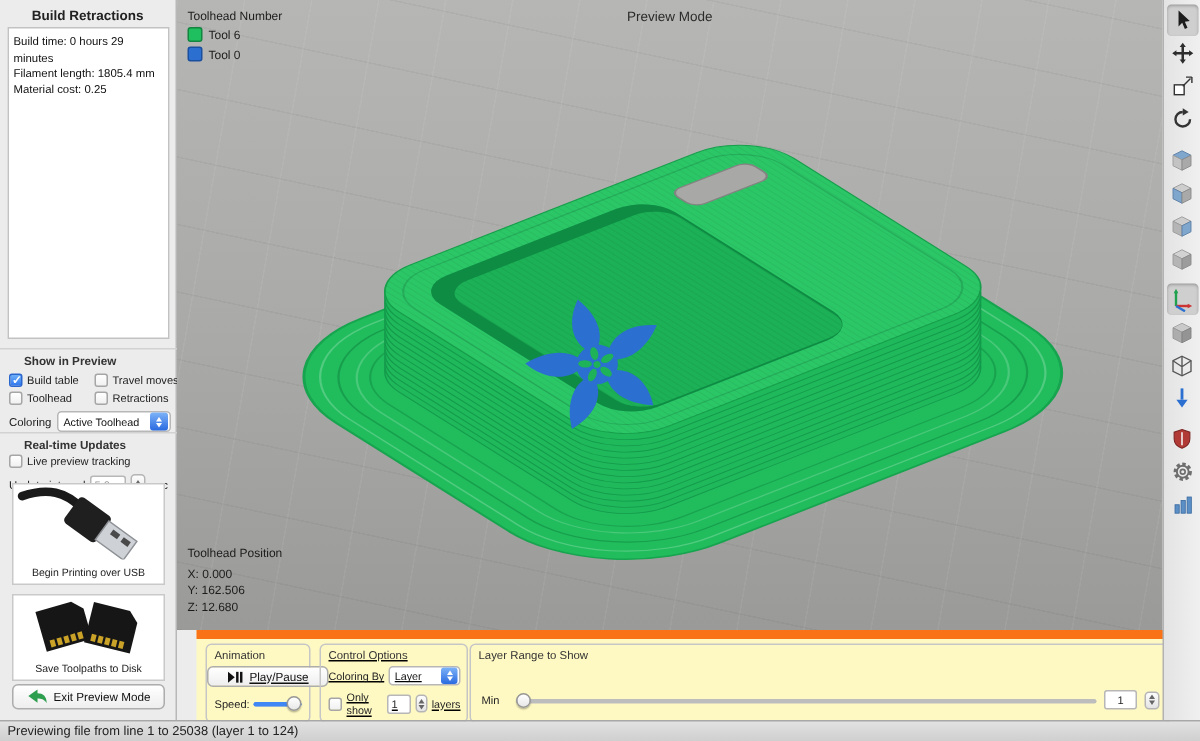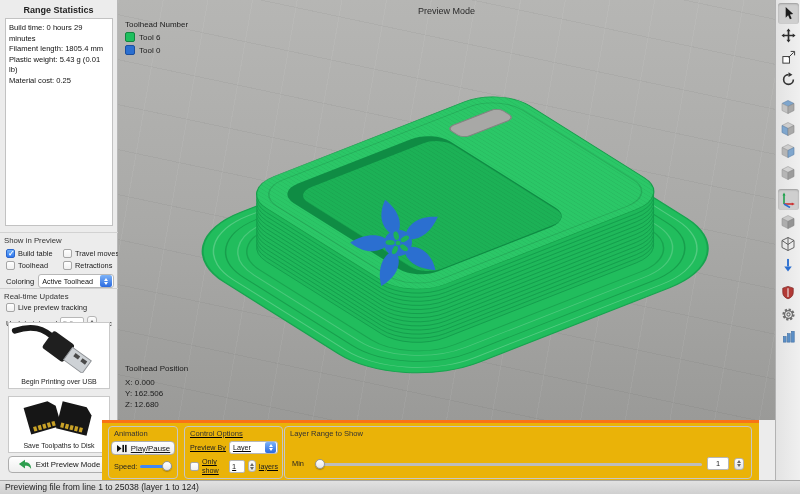--- a/index.html
+++ b/index.html
@@ -4,21 +4,21 @@
 <style>
   * { margin:0; padding:0; box-sizing:border-box; }
   html,body { width:800px; height:494px; font-family:"Liberation Sans", sans-serif; background:#ececec; overflow:hidden; }
   #app { position:relative; width:800px; height:494px; background:#ececec; }
 
   
   #left-panel { position:absolute; left:0; top:0; width:118px; height:480px; background:#ececec; border-right:1px solid #b8b8b8; }
   .panel-title { text-align:center; font-size:9px; font-weight:bold; color:#222; padding:5px 0 3px; }
   #stats-box { position:absolute; left:5px; top:18px; width:108px; height:208px; background:#fff; border:1px solid #c2c2c2; padding:4px 3px; font-size:7.6px; color:#111; line-height:10.5px; }
   .section { position:absolute; left:0; width:118px; border-top:1px solid #d2d2d2; }
-  .section-label { font-size:7.8px; color:#333; padding:3px 0 2px 4px; }
+  .section-label { font-size:7.8px; color:#333; padding:3px 0 2px 16px;font-weight:bold; }
   .cb-grid { display:grid; grid-template-columns:57px 57px; row-gap:3px; padding:2px 0 0 6px; }
   .cb-row { display:flex; align-items:center; gap:3px; font-size:7.4px; color:#222; cursor:default; }
   .cb { width:9px; height:9px; border:1px solid #a6a6a6; border-radius:2px; background:linear-gradient(#ffffff,#f0f0f0); position:relative; flex:none; }
   .cb.checked { background:linear-gradient(#6fb0f9,#2f77ee); border-color:#2b66cc; }
   .cb.checked::after { content:"✓"; position:absolute; left:1px; top:-1.5px; color:#fff; font-size:8px; font-weight:bold; }
   .inline-row { display:flex; align-items:center; gap:4px; padding:4px 4px 4px 6px; font-size:7.6px; color:#222; }
   .dd { display:flex; align-items:center; background:#fff; border:1px solid #b7b7b7; border-radius:3px; height:14px; flex:1; }
   .dd .dd-txt { flex:1; padding:0 3px; font-size:7.2px; color:#111; white-space:nowrap; overflow:hidden; }
   .dd-btn { width:12px; height:12px; margin-right:1px; background:linear-gradient(#7db3f8,#2a6ae0); border-radius:2px; display:flex; flex-direction:column; align-items:center; justify-content:center; gap:1px; }
   .tri-up-w { width:0; height:0; border:2.5px solid transparent; border-top:0; border-bottom:3.5px solid #fff; }
@@ -31,35 +31,35 @@
   .media .cap { font-size:7px; color:#222; padding:1px 0 3px; }
   .btn-std { display:flex; align-items:center; justify-content:center; gap:4px; background:linear-gradient(#ffffff,#eeeeee); border:1px solid #adadad; border-radius:4px; font-size:7.8px; color:#111; cursor:pointer; }
   #exit-btn { position:absolute; left:8px; top:456px; width:102px; height:17px; }
 
   
   #viewport { position:absolute; left:118px; top:0; width:657px; height:420px; background:linear-gradient(180deg,#b6b6b4 0%,#a9a9a7 55%,#9a9a98 100%); overflow:hidden; cursor:grab; }
   #viewport::before { content:""; position:absolute; inset:0; background-image:
       repeating-linear-gradient(100deg, rgba(255,255,255,.055) 0 1px, transparent 1px 44px),
       repeating-linear-gradient(12deg, rgba(0,0,0,.04) 0 1px, transparent 1px 44px); }
   #mode-title { position:absolute; top:6px; left:0; width:100%; text-align:center; font-size:9px; color:#2b2b2b; }
-  #legend { position:absolute; left:7px; top:20px; font-size:8px; color:#1c1c1c; }
+  #legend { position:absolute; left:7px; top:6px; font-size:8px; color:#1c1c1c; }
   .legend-row { display:flex; align-items:center; gap:4px; margin-top:3px; }
   .swatch { width:10px; height:10px; border-radius:2px; }
   #toolhead-pos { position:absolute; left:7px; bottom:10px; font-size:8px; color:#1c1c1c; line-height:11px; }
   #toolhead-pos .tp-title { margin-bottom:3px; }
   #model-svg { position:absolute; inset:0; }
 
   
-  #controls { position:absolute; left:102px; top:420px; width:657px; height:60px; background:#eab308; border-top:3px solid #f97316; }
+  #controls { position:absolute; left:131px; top:420px; width:657px; height:60px; background:#fef9c3; border-top:6px solid #f97316; }
   .group { position:absolute; top:3px; height:53px; border:1px solid #c6c6c6; border-radius:4px; }
   .group-title { font-size:7.6px; color:#333; padding:2px 0 0 5px; }
   #grp-animation { left:6px; width:70px; }
   #grp-options  { left:82px; width:99px;text-decoration:underline; }
   #grp-range    { left:182px; width:468px; }
-  #play-btn { margin:3px auto 0; width:64px; height:14px;text-decoration:underline; }
+  #play-btn { margin:3px auto 0; width:81px; height:14px;text-decoration:underline; }
   .speed-row { display:flex; align-items:center; gap:3px; padding:6px 5px 0 5px; font-size:7.4px; color:#222; }
   .slider { position:relative; height:10px; flex:1; cursor:pointer; }
   .slider .track { position:absolute; left:0; right:0; top:4px; height:3px; background:#bdbdbd; border-radius:2px; }
   .slider .fill { position:absolute; left:0; top:4px; height:3px; background:#3f87f5; border-radius:2px; }
   .slider .knob { position:absolute; top:0; width:10px; height:10px; background:linear-gradient(#ffffff,#e7e7e7); border:1px solid #979797; border-radius:50%; box-shadow:0 1px 1px rgba(0,0,0,.25); }
   .opt-row { display:flex; align-items:center; gap:3px; padding:3px 4px 0 5px; font-size:7.2px; color:#222; }
   .range-row { display:flex; align-items:center; gap:5px; padding:3px 7px 0 7px; font-size:7.4px; color:#222;margin-top:16px; }
   .range-row .val { color:#222; width:22px; text-align:center; }
 
   
@@ -70,25 +70,24 @@
 
   
   #status-bar { position:absolute; left:0; top:480px; width:800px; height:14px; background:linear-gradient(#e2e2e2,#cfcfcf); border-top:1px solid #a8a8a8; font-size:8.6px; color:#222; padding:1px 0 0 5px; }
 </style>
 </head>
 <body>
 
 <div id="app">
 
   <div id="left-panel">
-    <div class="panel-title">Range Statistics</div>
+    <div class="panel-title">Build Retractions</div>
     <div id="stats-box">
       <div>Build time: 0 hours 29 minutes</div>
       <div>Filament length: 1805.4 mm</div>
-      <div>Plastic weight: 5.43 g (0.01 lb)</div>
       <div>Material cost: 0.25</div>
     </div>
 
     <div class="section" style="top:232px;">
       <div class="section-label">Show in Preview</div>
       <div class="cb-grid">
         <label class="cb-row">
           <span class="cb checked"></span>
           <span>Build table</span>
         </label>
@@ -295,21 +294,21 @@
           <span class="track"></span>
           <span class="fill" style="width:100%;"></span>
           <span class="knob" style="right:0;"></span>
         </div>
       </div>
     </div>
 
     <div class="group" id="grp-options">
       <div class="group-title">Control Options</div>
       <div class="opt-row">
-        <span>Preview By</span>
+        <span>Coloring By</span>
         <div class="dd" style="height:13px;">
           <span class="dd-txt">Layer</span>
           <span class="dd-btn" style="height:11px;width:11px;">
               <i class="tri-up-w"></i>
               <i class="tri-dn-w"></i>
             </span>
         </div>
       </div>
       <div class="opt-row">
         <span class="cb"></span>

